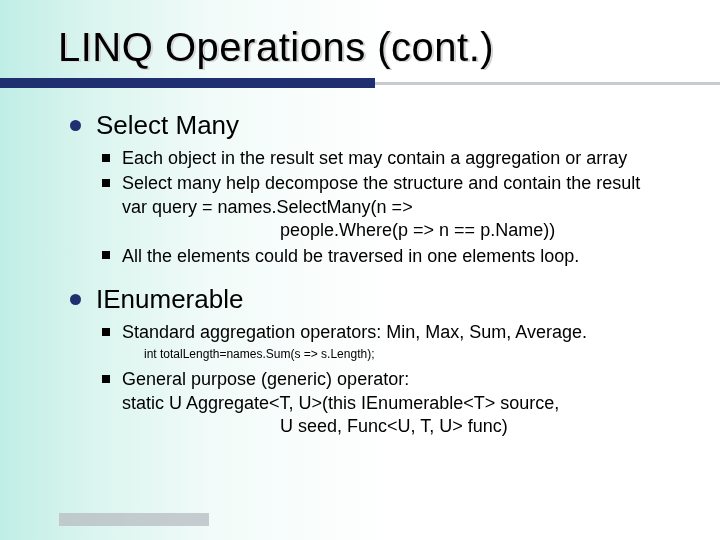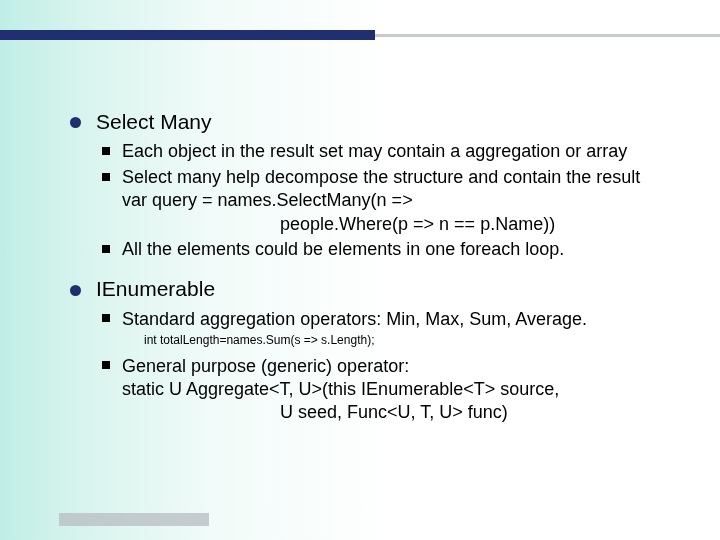--- a/index.html
+++ b/index.html
@@ -80,21 +80,21 @@
   .body {
     position: absolute;
     left: 70px;
     top: 108px;
     right: 40px;
   }
 
   .l1 {
     position: relative;
     padding-left: 26px;
-    font-size: 21px;
+    font-size: 26px;
     line-height: 1.35;
     margin-bottom: 4px;
   }
   .l1::before {
     content: "";
     position: absolute;
     left: 0;
     top: 0.45em;
     width: 11px;
     height: 11px;
@@ -146,40 +146,41 @@
     background: #b7bcc2;
     opacity: 0.75;
   }
 </style>
 </head>
 <body>
 
 <div class="bg"></div>
 
 <div class="title-wrap">
+  <h1 class="title">LINQ Operations (cont.)</h1>
   <div class="rule">
     <div class="thin"></div>
     <div class="thick"></div>
   </div>
 </div>
 
 <div class="body">
 
   <div class="l1">Select Many</div>
 
   <div class="l2-group">
     <div class="l2">Each object in the result set may contain a aggregation or array</div>
 
     <div class="l2">
       <span>Select many help decompose the structure and contain the result</span>
       <span class="cont">var query = names.SelectMany(n =&gt;</span>
       <span class="cont indent1">people.Where(p =&gt; n == p.Name))</span>
     </div>
 
-    <div class="l2">All the elements could be elements in one foreach loop.</div>
+    <div class="l2">All the elements could be traversed in one elements loop.</div>
   </div>
 
   <div class="l1 l1-gap">IEnumerable</div>
 
   <div class="l2-group">
     <div class="l2">
       <span>Standard aggregation operators: Min, Max, Sum, Average.</span>
       <div class="l3">int totalLength=names.Sum(s =&gt; s.Length);</div>
     </div>
 

